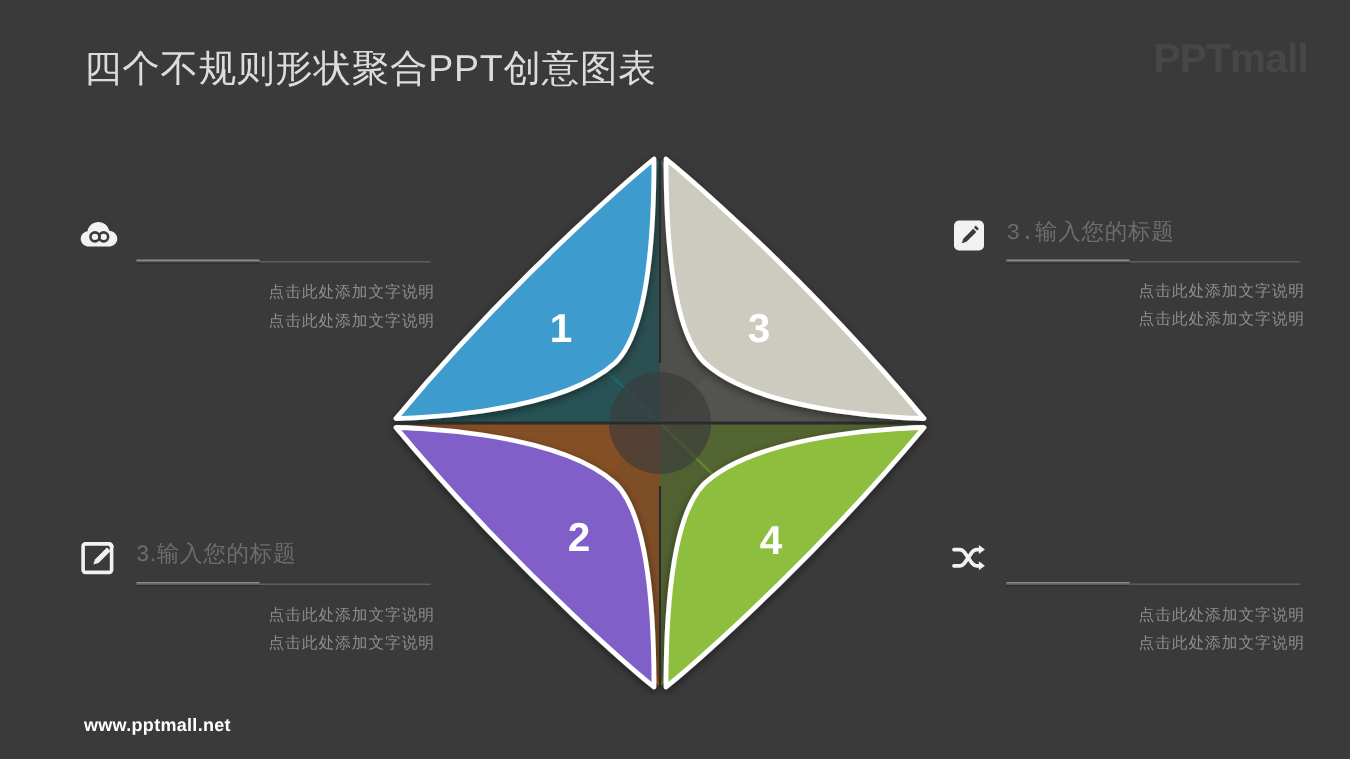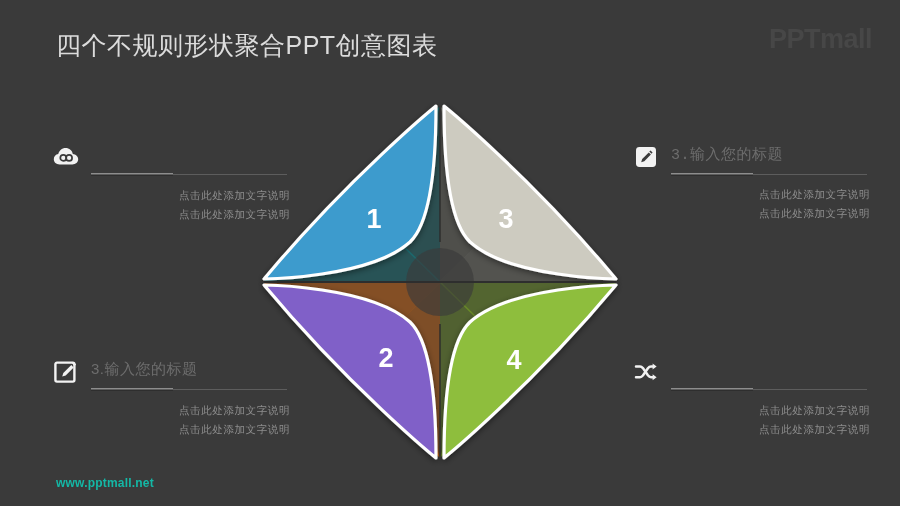--- a/index.html
+++ b/index.html
@@ -19,21 +19,21 @@
   }
   .brand {
     position: absolute; right: 28px; top: 24px;
     font-size: 27px; font-weight: 700; color: #474747;
     letter-spacing: -0.5px; white-space: nowrap;
   }
 
   
   .footer {
     position: absolute; left: 56px; top: 476px;
-    font-size: 12px; font-weight: 700; color: #14b8a6;
+    font-size: 12px; font-weight: 700; color: #ffffff;
     letter-spacing: 0.2px;
   }
 
   
   .block { position: absolute; width: 238px; }
   .block-1 { left: 52px; top: 144px; }
   .block-2 { left: 52px; top: 359px; }
   .block-3 { left: 632px; top: 144px; font-family: Liberation Mono, monospace; }
   .block-4 { left: 632px; top: 359px; }
 

